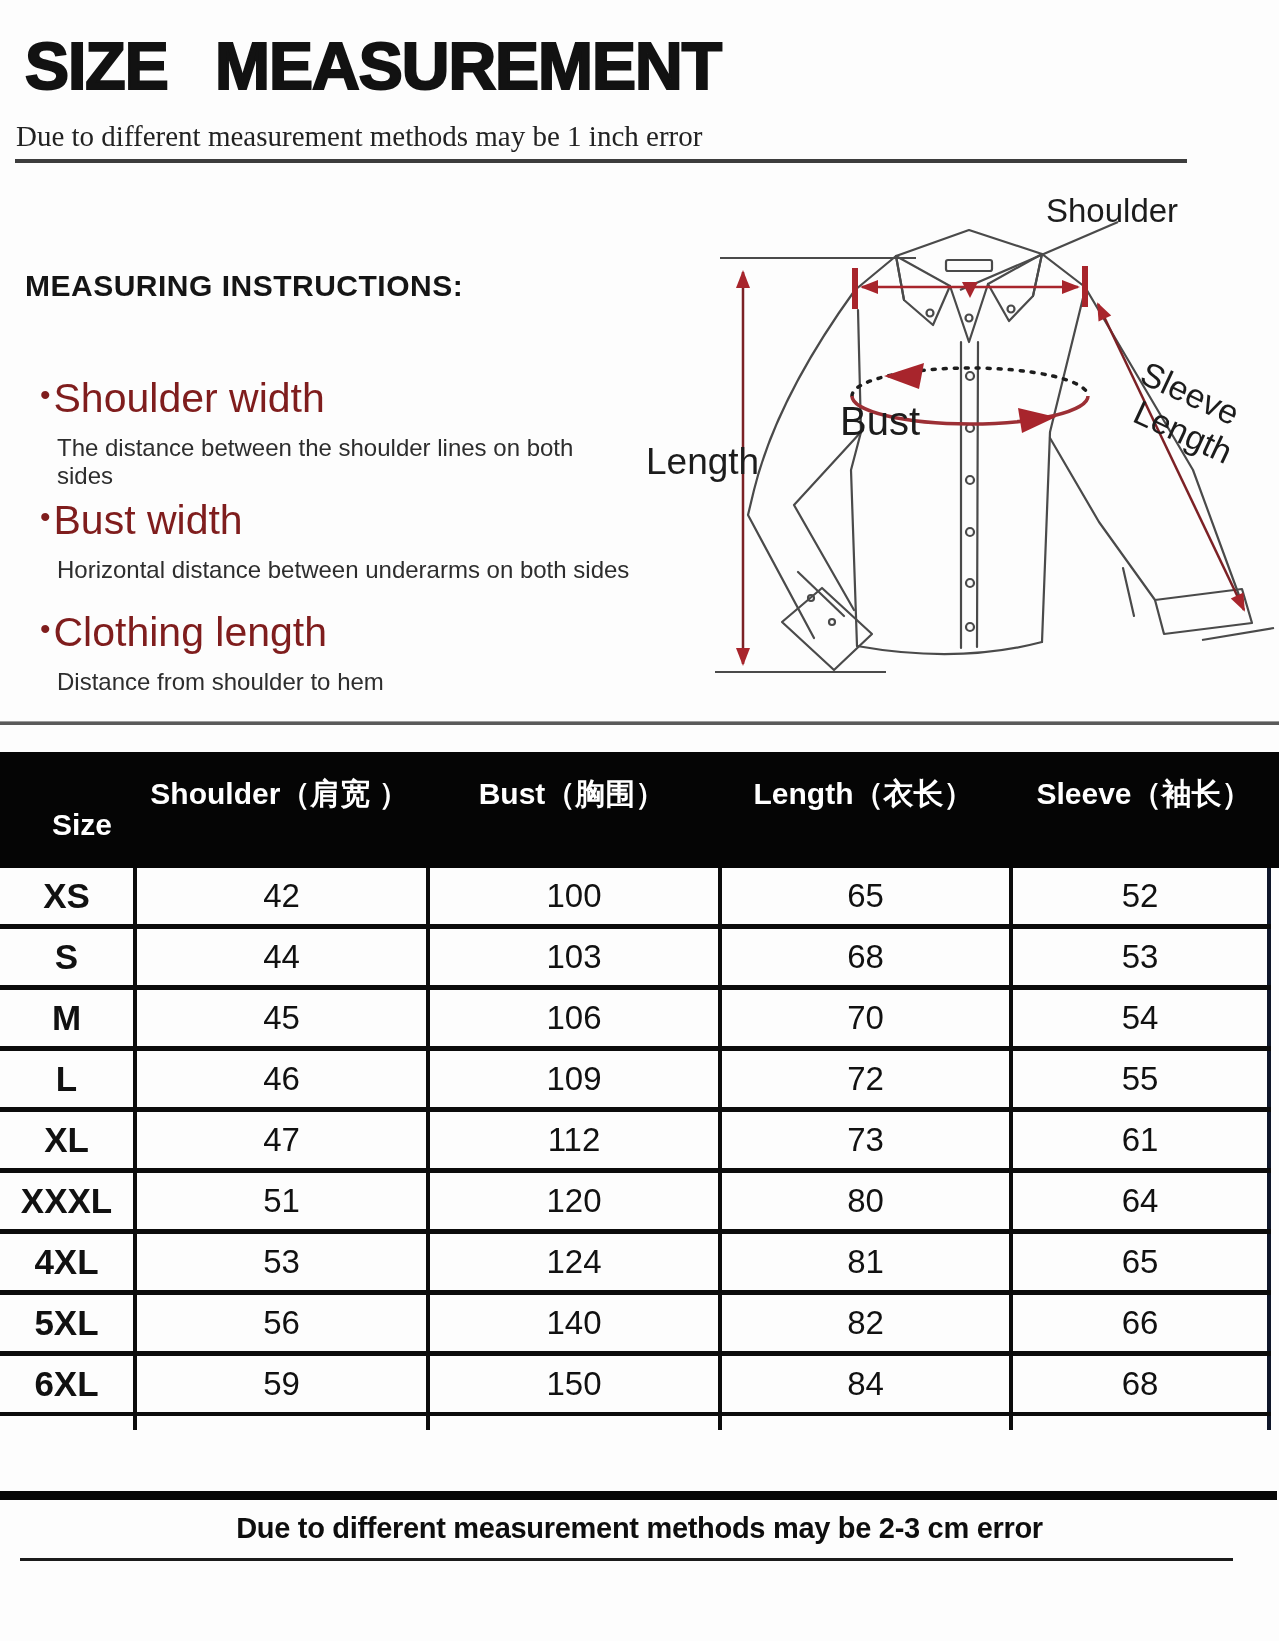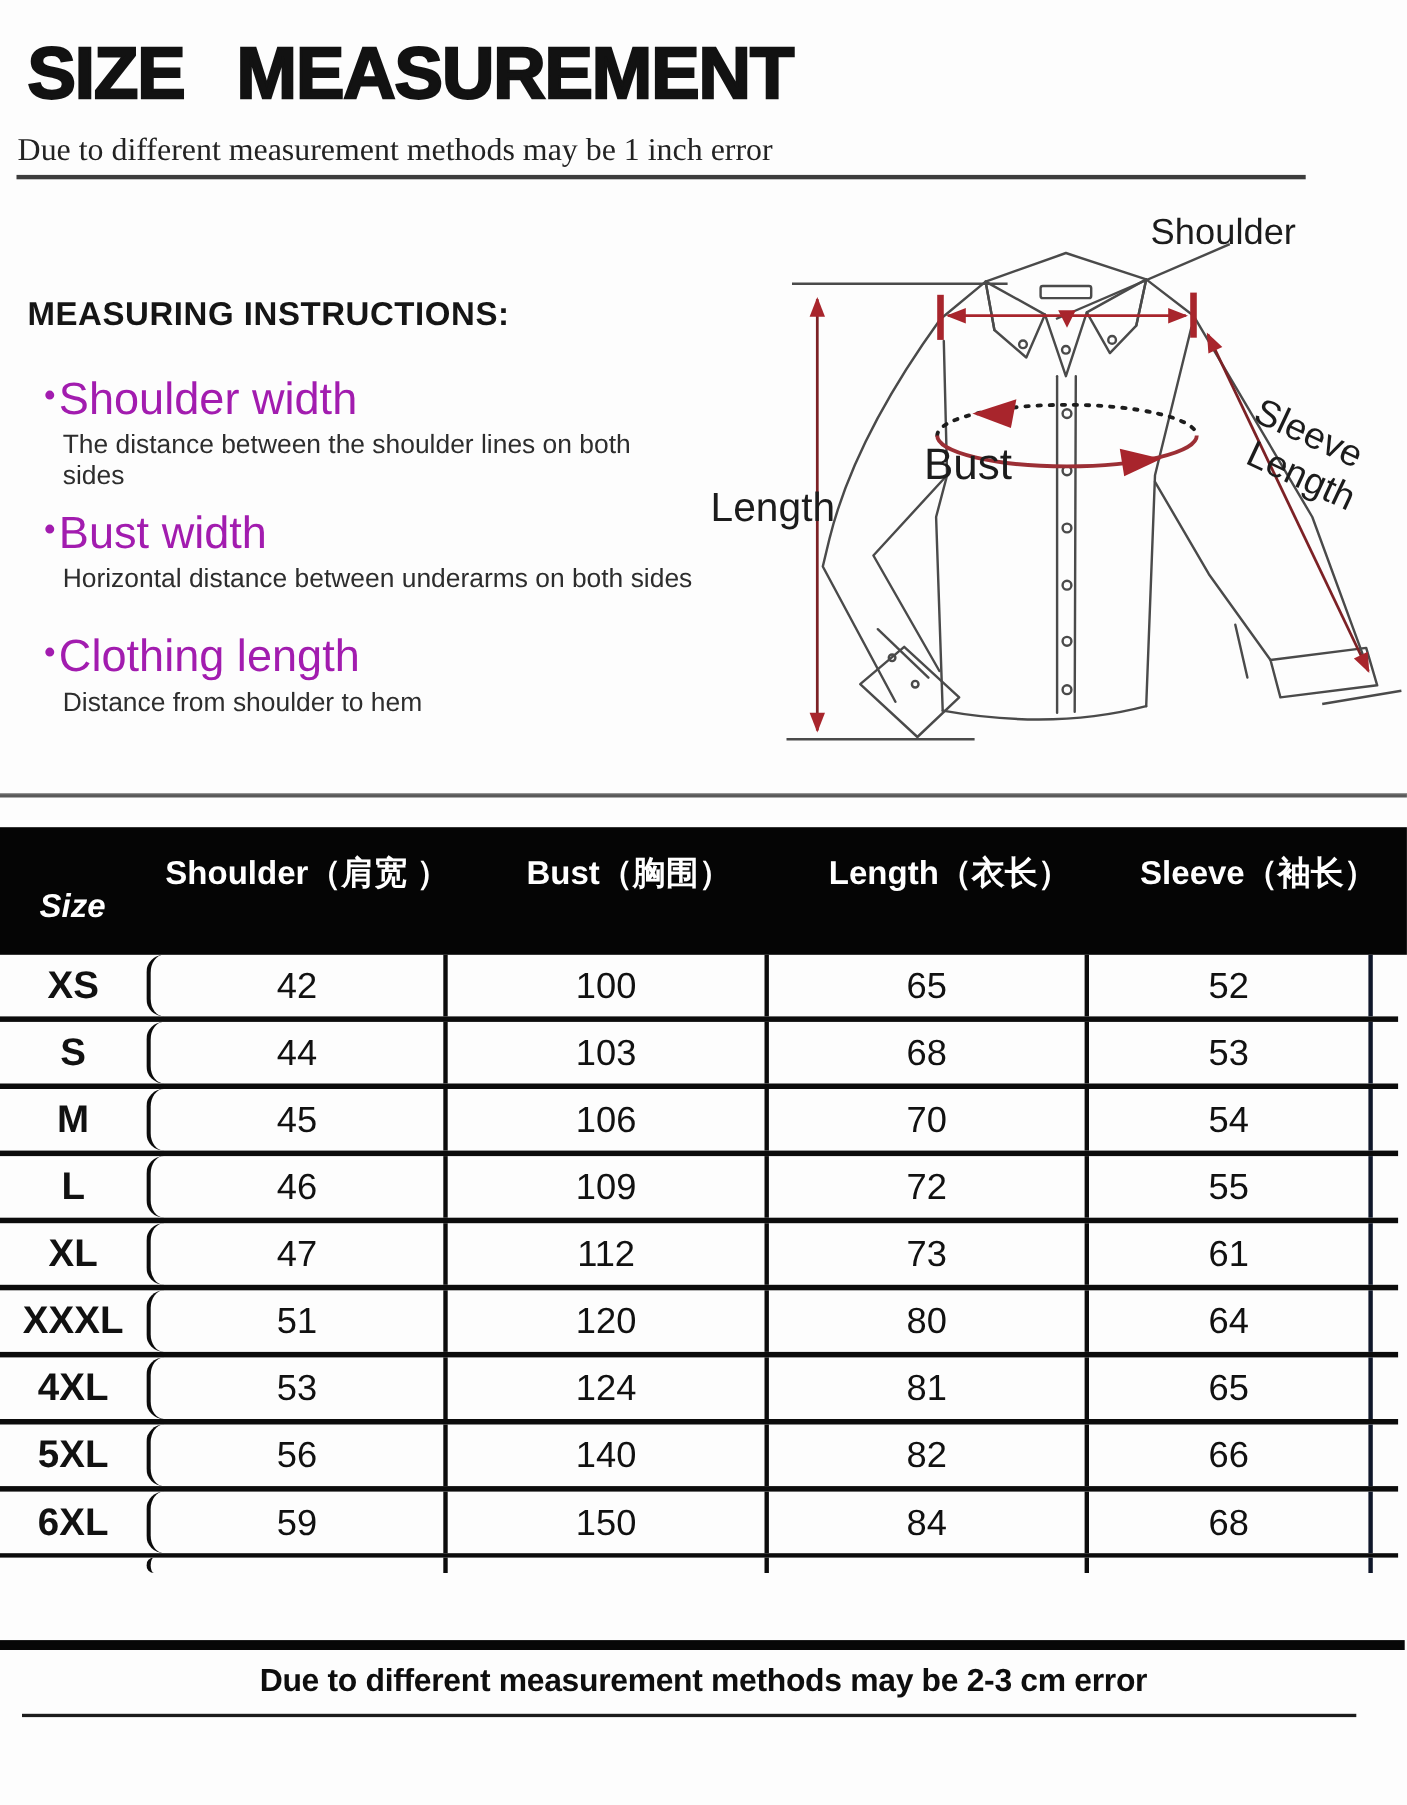--- a/index.html
+++ b/index.html
@@ -11,44 +11,44 @@
          letter-spacing:-1px;word-spacing:30px;color:#121212;-webkit-text-stroke:2.2px #121212;}
   .subtitle{position:absolute;left:16px;top:120px;font-family:"Liberation Serif",serif;
             font-size:29px;color:#222;}
   .rule-1{position:absolute;left:15px;top:159px;width:1172px;height:4px;background:#3d3d3d;}
 
   
   .instr-heading{position:absolute;left:25px;top:258px;font-size:30px;font-weight:bold;
                  letter-spacing:.5px;color:#151515;margin-top:11px;}
   .instr-item{position:absolute;left:40px;width:590px;}
   .instr-item.i1{top:334px;} .instr-item.i2{top:456px;} .instr-item.i3{top:568px;}
-  .instr-label{font-size:41px;color:#a21caf;line-height:52px;}
+  .instr-label{font-size:41px;color:#7f1d1d;line-height:66px;margin-top:28px;}
   .instr-label .bullet{font-size:30px;vertical-align:7px;margin-right:3px;}
   .instr-desc{font-size:24px;color:#2d2d2d;padding-left:17px;margin-top:3px;line-height:28px;}
 
   
   .diagram{position:absolute;left:618px;top:168px;width:660px;height:544px;}
   .diagram svg{width:100%;height:100%;}
   .diagram text{font-family:"Liberation Sans",sans-serif;}
 
   
   .rule-2{position:absolute;left:0;top:721px;width:1279px;height:3px;background:#5a5a5a;
           border-top:1px solid #9a9a9a;}
   .thead{position:absolute;left:0;top:752px;width:1279px;height:116px;background:#050505;
          display:flex;color:#fff;font-weight:bold;font-size:30px;}
-  .thead .h0{width:133px;display:flex;align-items:flex-end;padding:0 0 26px 36px;box-sizing:border-box;font-style:italic;}
+  .thead .h0{width:133px;display:flex;align-items:flex-end;padding:0 0 26px 52px;box-sizing:border-box;}
   .thead .hc{display:flex;justify-content:center;padding-top:22px;box-sizing:border-box;}
   .thead .h1{width:293px;} .thead .h2{width:292px;} .thead .h3{width:291px;} .thead .h4{width:270px;}
 
   .tbody{position:absolute;left:0;top:868px;width:1271px;}
   .t-row{display:flex;height:56px;align-items:center;}
   .t-row + .t-row{border-top:5px solid #0c0c0c;}
   .t-row .c{display:flex;align-items:center;justify-content:center;height:100%;box-sizing:border-box;}
   .c0{width:133px;font-weight:bold;font-size:35px;}
-  .c1{width:270px;border-radius:16px;} .c2{width:292px;} .c3{width:291px;} .c4{width:262px;}
+  .c1{width:293px;} .c2{width:292px;} .c3{width:291px;} .c4{width:262px;}
   .c1,.c2,.c3,.c4{border-left:4px solid #0c0c0c;font-size:33px;}
   .c4{border-right:4px solid #0f172a;}
   .t-row.empty{height:14px;border-top:4px solid #0c0c0c;}
   .thick-bar{position:absolute;left:0;top:1491px;width:1277px;height:9px;background:#070707;}
 
   .footnote{position:absolute;left:0;top:1512px;width:1279px;text-align:center;
             font-size:29px;font-weight:bold;letter-spacing:-.3px;color:#0e0e0e;}
   .rule-3{position:absolute;left:20px;top:1558px;width:1213px;height:3px;background:#1c1c1c;}
 </style>
 </head>

